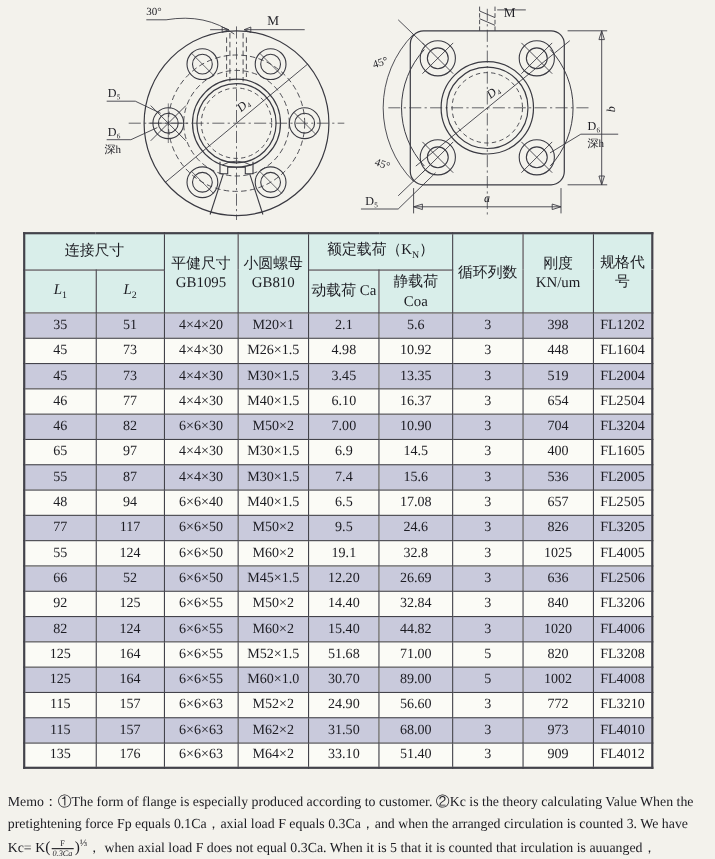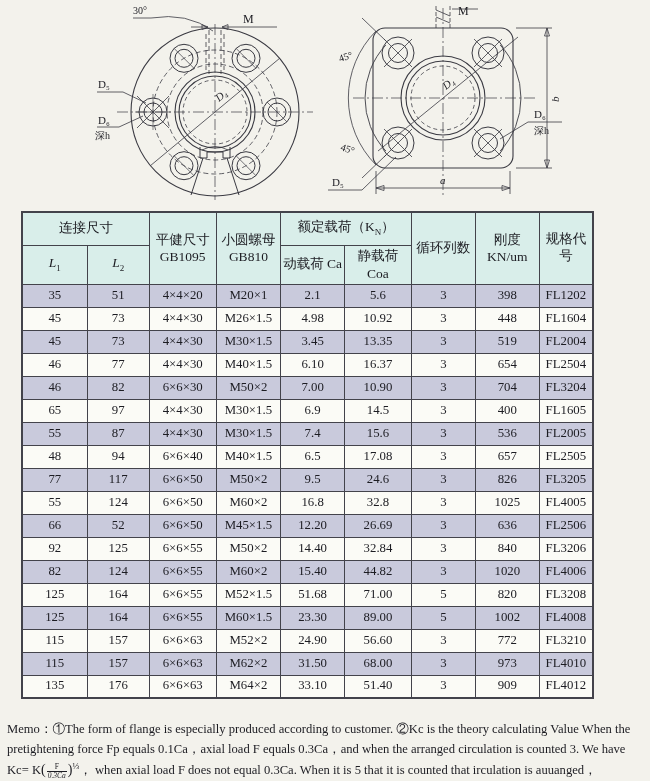--- a/index.html
+++ b/index.html
@@ -406,21 +406,21 @@
         <td>24.6</td>
         <td>3</td>
         <td>826</td>
         <td>FL3205</td>
       </tr>
       <tr class="row-even">
         <td>55</td>
         <td>124</td>
         <td>6×6×50</td>
         <td>M60×2</td>
-        <td>16.8</td>
+        <td>19.1</td>
         <td>32.8</td>
         <td>3</td>
         <td>1025</td>
         <td>FL4005</td>
       </tr>
       <tr class="row-odd">
         <td>66</td>
         <td>52</td>
         <td>6×6×50</td>
         <td>M45×1.5</td>
@@ -460,22 +460,22 @@
         <td>51.68</td>
         <td>71.00</td>
         <td>5</td>
         <td>820</td>
         <td>FL3208</td>
       </tr>
       <tr class="row-odd">
         <td>125</td>
         <td>164</td>
         <td>6×6×55</td>
-        <td>M60×1.5</td>
-        <td>23.30</td>
+        <td>M60×1.0</td>
+        <td>30.70</td>
         <td>89.00</td>
         <td>5</td>
         <td>1002</td>
         <td>FL4008</td>
       </tr>
       <tr class="row-even">
         <td>115</td>
         <td>157</td>
         <td>6×6×63</td>
         <td>M52×2</td>

